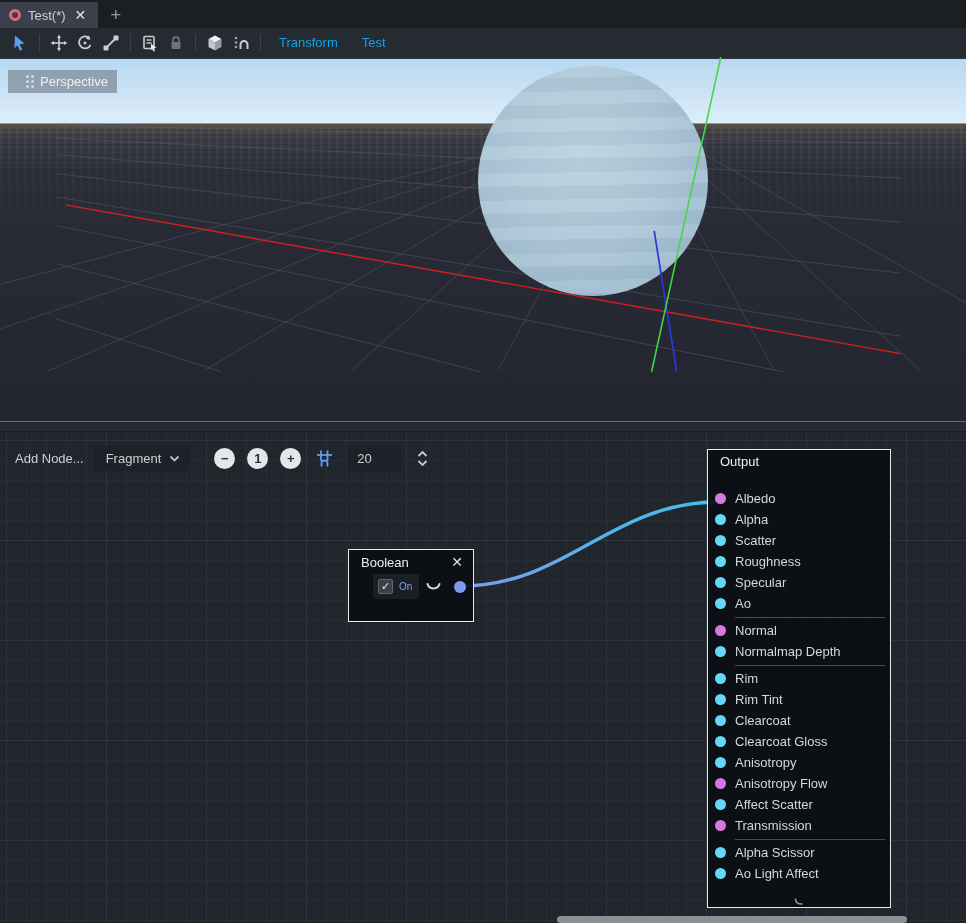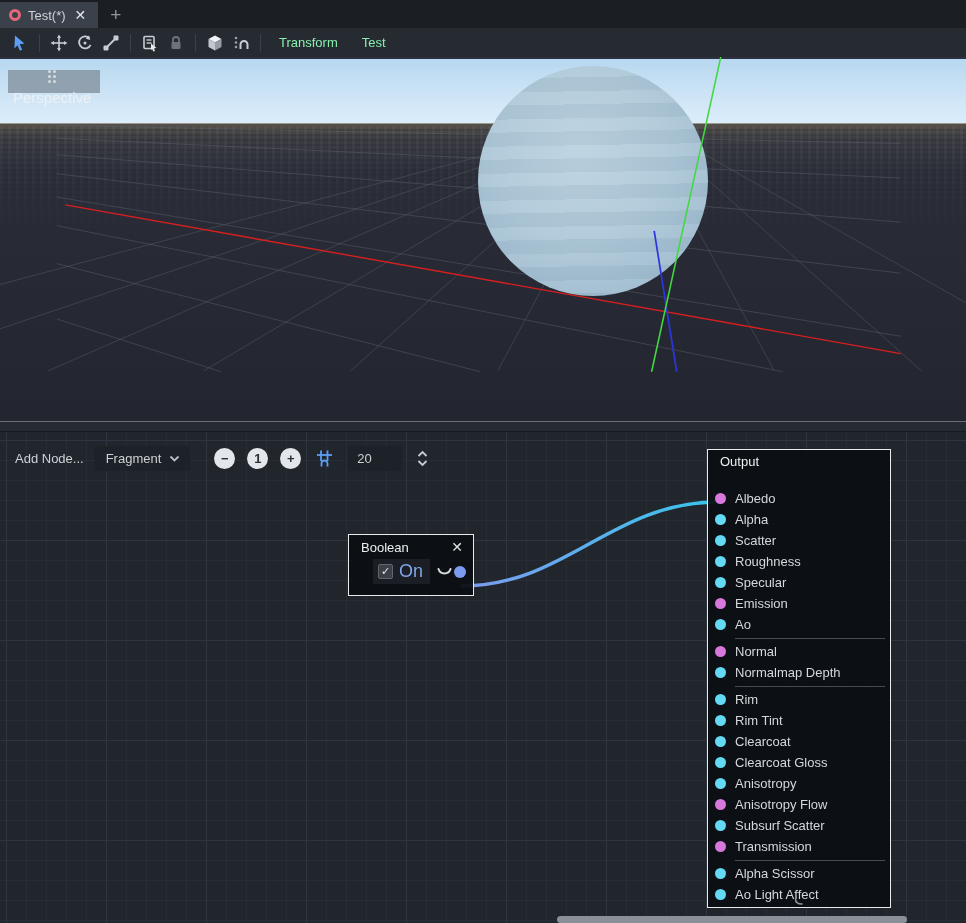--- a/index.html
+++ b/index.html
@@ -11,41 +11,41 @@
   .tabbar { position:absolute; left:0; top:0; width:966px; height:28px; background:#1b1f24; display:flex; align-items:flex-end; }
   .tab { height:26px; background:#3a414b; display:flex; align-items:center; gap:7px; padding:0 10px 0 9px; color:#ced2d7; font-size:13px; }
   .godot-ring { width:12px; height:12px; border:3px solid #e4687a; border-radius:50%; }
   .tab-close { color:#e3e6e9; font-size:14px; line-height:14px; padding:0 2px; cursor:default; }
   .newtab { color:#8f959c; font-size:19px; padding:0 12px; height:26px; display:flex; align-items:center; }
 
   
   .toolbar { position:absolute; left:0; top:28px; width:966px; height:29px; background:#262b32; display:flex; align-items:center; padding-left:7px; }
   .tbtn { width:26px; height:24px; display:flex; align-items:center; justify-content:center; }
   .tsep { width:1px; height:18px; background:#3b4047; margin:0 6px; }
-  .menu-label { color:#86efac; font-size:13px; padding:0 12px; }
+  .menu-label { color:#0ea5e9; font-size:13px; padding:0 12px; }
 
   
   .viewport { position:absolute; left:0; top:57px; width:966px; height:364px; overflow:hidden; background:#23262f; }
   .vp-topline { position:absolute; left:0; top:0; width:100%; height:2px; background:#2c3040; }
   .sky { position:absolute; left:0; top:2px; width:100%; height:65px; background:linear-gradient(180deg,#b7d8f0 0%,#cfe5f6 60%,#dceefa 100%); }
   .horizon { position:absolute; left:0; top:66px; width:100%; height:1px; background:#9b9893; }
   .ground { position:absolute; left:0; top:67px; width:100%; height:297px;
     background:linear-gradient(180deg,#55514a 0%,#3b3c43 5%,#2c2f3a 16%,#282b36 38%,#23262f 100%); }
   .dither { position:absolute; left:0; top:69px; width:100%; height:110px; opacity:.55;
     background:
       repeating-linear-gradient(90deg, rgba(165,162,154,.16) 0 3px, transparent 3px 8px),
       repeating-linear-gradient(0deg, rgba(18,20,26,.35) 0 2px, transparent 2px 5px);
     -webkit-mask-image:linear-gradient(180deg,rgba(0,0,0,.9),transparent); mask-image:linear-gradient(180deg,rgba(0,0,0,.9),transparent); }
   .axes-svg { position:absolute; left:0; top:0; }
   .sphere { position:absolute; left:478px; top:9px; width:230px; height:230px; border-radius:50%;
     background:
       repeating-linear-gradient(179deg, rgba(255,255,255,.05) 0 13px, rgba(20,40,60,.04) 13px 27px),
       radial-gradient(circle at 44% 38%, #bdd3e1 0%, #afc9d9 45%, #a2bed1 72%, #97b3c7 100%); }
   .persp { position:absolute; left:8px; top:13px; height:23px; background:rgba(124,136,148,.72); color:#eef1f4;
-    font-size:15px; display:flex; align-items:center; gap:6px; padding:0 9px 0 5px;flex-direction:column; }
+    font-size:13px; display:flex; align-items:center; gap:6px; padding:0 9px 0 18px; }
   .dots { display:grid; grid-template-columns:3px 3px; grid-auto-rows:3px; gap:2px; }
   .dots i { width:3px; height:3px; border-radius:50%; background:#d6dbe0; }
 
   
   .splitter { position:absolute; left:0; top:421px; width:966px; height:11px; background:#262a31; border-top:1px solid #6a7077; border-bottom:1px solid #171a20; }
 
   
   .graph { position:absolute; left:0; top:432px; width:966px; height:491px; background-color:#21252c;
     background-image:
       linear-gradient(90deg,#2e3540 1px,transparent 1px),
@@ -59,26 +59,26 @@
   .add-node { padding:0 10px 0 5px; }
   .stage-btn { background:#1d2128; border-radius:3px; height:25px; display:flex; align-items:center; gap:8px; padding:0 10px 0 12px; margin-right:18px; }
   .circle-btn { width:21px; height:21px; border-radius:50%; background:#e3e6ea; color:#2b2f36; display:flex; align-items:center; justify-content:center; font-size:13px; font-weight:bold; margin:0 6px; }
   .snap-btn { margin:0 6px 0 8px; display:flex; align-items:center; }
   .snap-field { background:#1d2128; border-radius:3px; width:54px; height:25px; display:flex; align-items:center; padding-left:9px; margin-left:8px; }
   .spin { margin-left:14px; display:flex; align-items:center; }
 
   
   .gnode { position:absolute; background:rgba(12,15,19,.95); border:1.5px solid #e8eaec; color:#eceef1; }
   .node-title { font-size:13px; padding:4px 10px 2px 12px; display:flex; align-items:center; }
-  .bool-node { left:348px; top:102px; width:126px; height:62px; }
+  .bool-node { left:348px; top:117px; width:126px; height:73px; }
   .bool-close { margin-left:auto; color:#dfe2e5; font-size:14px; }
   .bool-body { display:flex; align-items:center; margin-top:2px; padding-left:24px; }
   .bool-box { background:#1b1f25; height:25px; display:flex; align-items:center; gap:6px; padding:0 7px 0 5px; }
   .checkbox { width:15px; height:15px; background:#3c4148; border:1px solid #60666d; border-radius:2px; color:#e8eaec; font-size:11px; line-height:13px; text-align:center; }
-  .on-label { color:#7fa6e8; font-size:18px; }
+  .on-label { color:#7fa6e8; font-size:10px; }
   .chev { margin-left:7px; display:flex; }
   .out-port-dot { position:absolute; right:7px; top:31px; width:12px; height:12px; border-radius:50%; background:#7d9bee; }
 
   .output-node { left:707px; top:17px; width:184px; height:459px; }
   .ports { margin-top:17px; }
   .port-row { display:flex; align-items:center; height:21px; }
   .port-dot { width:11px; height:11px; border-radius:50%; margin:0 9px 0 7px; flex:0 0 auto; }
   .port-label { color:#d4d8dc; font-size:13px; white-space:nowrap; }
   .port-sep { height:1px; background:#454b53; margin:3px 5px 2px 27px; }
   .node-resizer { position:absolute; left:50%; bottom:1px; transform:translateX(-50%); display:flex; }
@@ -309,24 +309,20 @@
           </div>
           <div class="port-row">
             <span class="port-dot" style="background: rgb(99, 217, 244);"></span>
             <span class="port-label">Roughness</span>
           </div>
           <div class="port-row">
             <span class="port-dot" style="background: rgb(99, 217, 244);"></span>
             <span class="port-label">Specular</span>
           </div>
           <div class="port-row">
-            <span class="port-dot" style="background: rgb(214, 120, 220);"></span>
-            <span class="port-label">Emission</span>
-          </div>
-          <div class="port-row">
             <span class="port-dot" style="background: rgb(99, 217, 244);"></span>
             <span class="port-label">Ao</span>
           </div>
           <div class="port-sep"></div>
           <div class="port-row">
             <span class="port-dot" style="background: rgb(214, 120, 220);"></span>
             <span class="port-label">Normal</span>
           </div>
           <div class="port-row">
             <span class="port-dot" style="background: rgb(99, 217, 244);"></span>
@@ -352,21 +348,21 @@
           <div class="port-row">
             <span class="port-dot" style="background: rgb(99, 217, 244);"></span>
             <span class="port-label">Anisotropy</span>
           </div>
           <div class="port-row">
             <span class="port-dot" style="background: rgb(214, 120, 220);"></span>
             <span class="port-label">Anisotropy Flow</span>
           </div>
           <div class="port-row">
             <span class="port-dot" style="background: rgb(99, 217, 244);"></span>
-            <span class="port-label">Subsurf Scatter</span>
+            <span class="port-label">Affect Scatter</span>
           </div>
           <div class="port-row">
             <span class="port-dot" style="background: rgb(214, 120, 220);"></span>
             <span class="port-label">Transmission</span>
           </div>
           <div class="port-sep"></div>
           <div class="port-row">
             <span class="port-dot" style="background: rgb(99, 217, 244);"></span>
             <span class="port-label">Alpha Scissor</span>
           </div>

